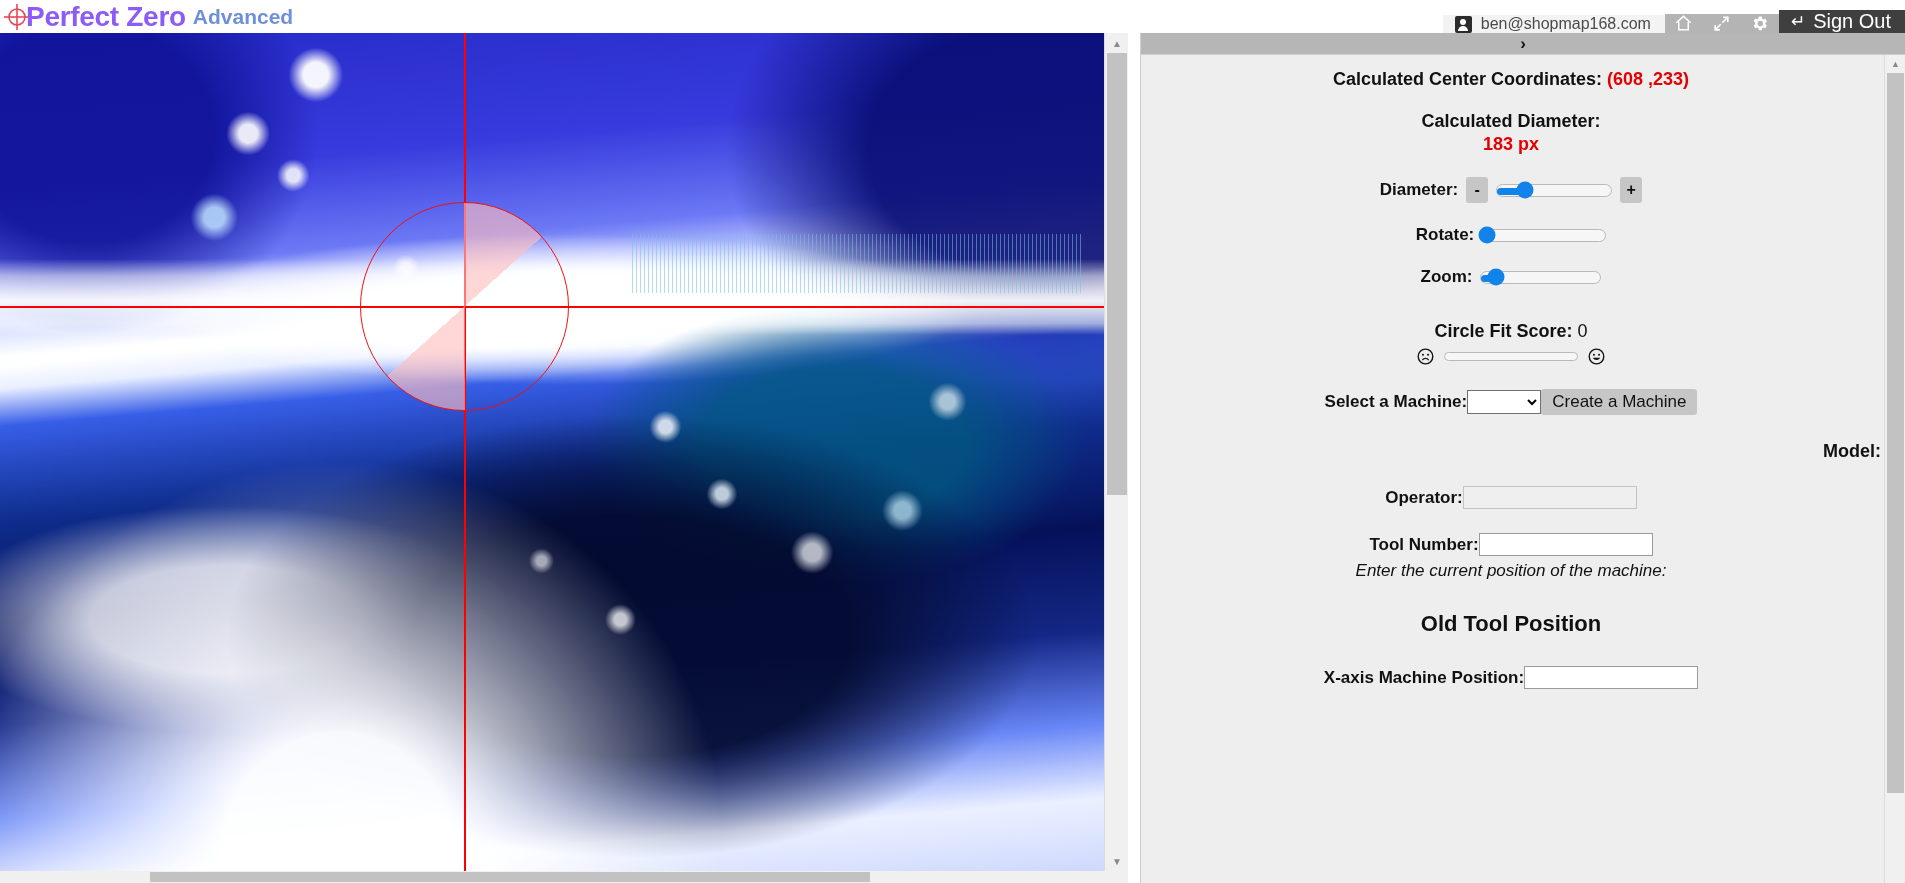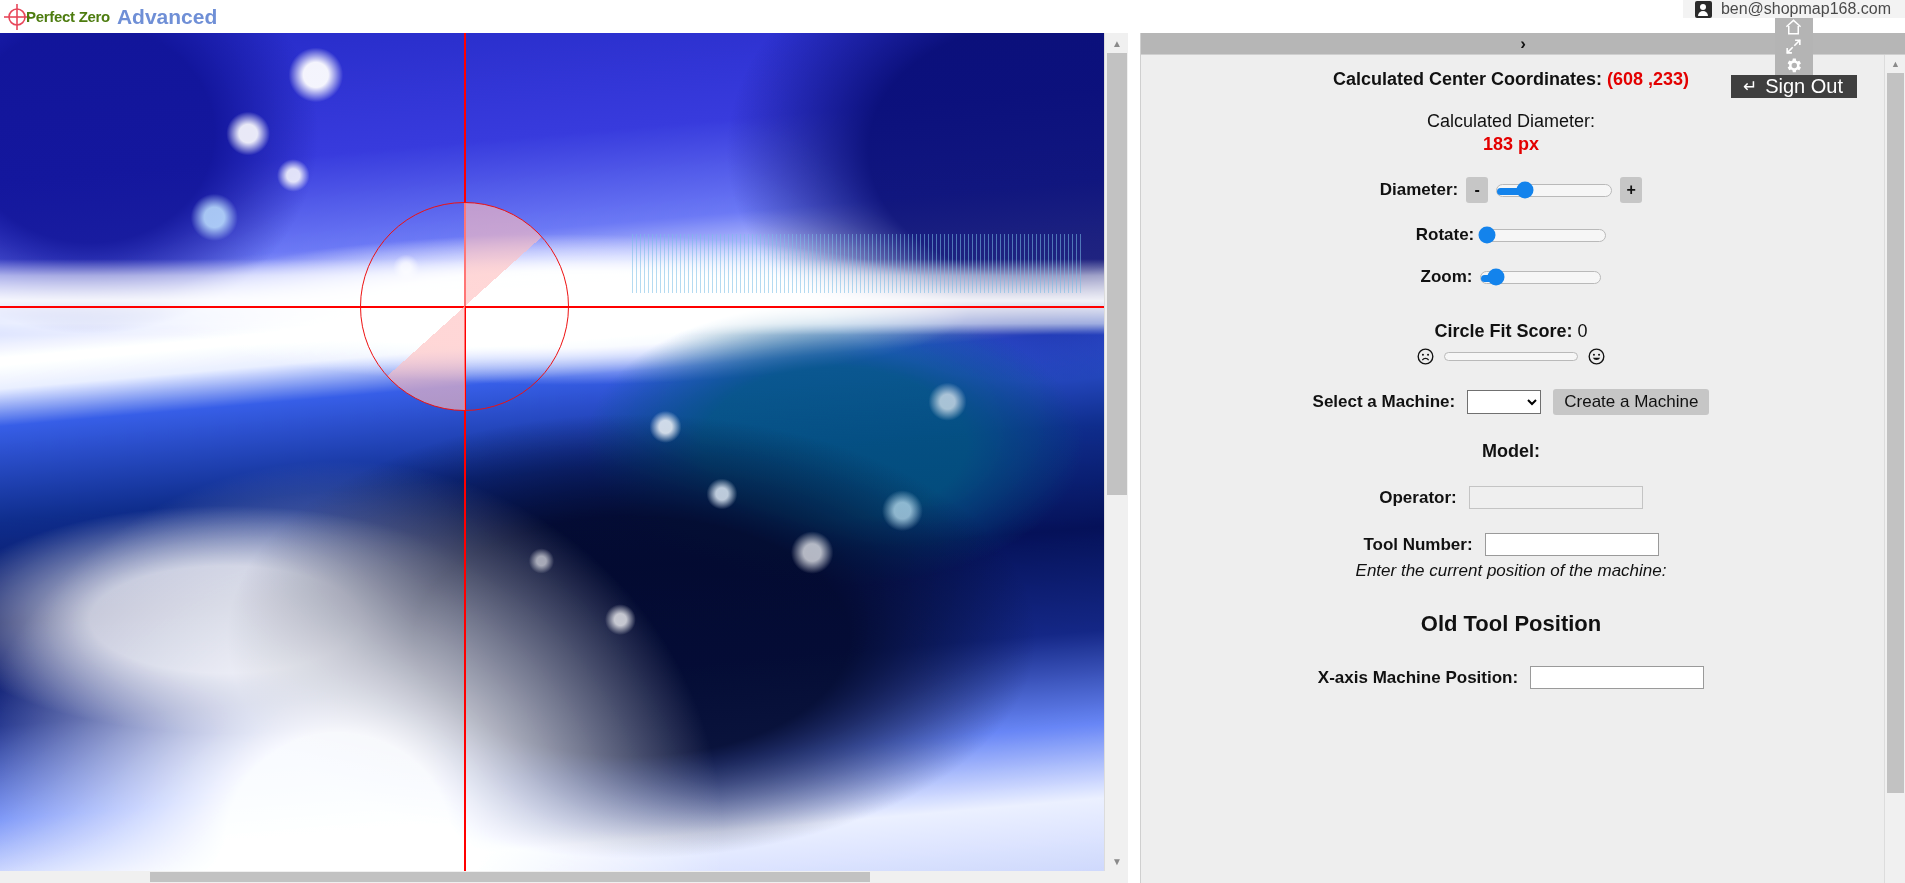--- a/index.html
+++ b/index.html
@@ -18,31 +18,30 @@
     background: #ffffff;
     display: flex; align-items: center;
     z-index: 40;
   }
   #brand {
     display: flex; align-items: center;
     height: 33px; padding-left: 2px;
   }
   #brand-logo { width: 30px; height: 30px; flex: 0 0 30px; }
   #brand-name {
-    font-size: 15px; font-weight: bold; color: #4d7c0f;
+    font-size: 28px; font-weight: bold; color: #8b5cf6;
     letter-spacing: -0.3px; margin-left: -6px;
   }
   #brand-sub {
     font-size: 21px; font-weight: bold; color: #6f8fd6;
     margin-left: 7px;
   }
   #header-right {
-    margin-left: auto; display: flex; align-items: center;
+    margin-left: auto; display: flex; align-items: flex-end;
     height: 33px;
-    flex-direction: column;
   }
   #user-chip {
     display: flex; align-items: center; gap: 9px;
     background: #f3f3f3; color: #4a4a4a;
     padding: 0 14px 0 12px; font-size: 16px;
   }
   #user-avatar {
     width: 17px; height: 17px; background: #2b2b2b;
     border-radius: 2px; position: relative; flex: 0 0 17px;
   }
@@ -196,21 +195,21 @@
   }
   #panel-body {
     width: 740px; padding: 14px 0 0 0;
     text-align: center; color: #111;
   }
   .readout {
     font-size: 18px; font-weight: bold; margin: 0 0 4px 0;
   }
   .readout .val { color: #e30000; }
   .readout-block { margin: 16px 0 0 0; line-height: 1.25; }
-  .readout-block .lbl { font-size: 18px; font-weight: normal; display: block; margin-top: 20px; }
+  .readout-block .lbl { font-size: 18px; font-weight: bold; display: block; margin-top: 20px; }
   .readout-block .val { font-size: 18px; font-weight: bold; color: #e30000; display: block; }
 
   .slider-row {
     display: flex; align-items: center; justify-content: center;
     gap: 8px; margin-top: 22px;
   }
   .slider-row .s-label { font-size: 17px; font-weight: bold; }
   .step-btn {
     width: 22px; height: 26px; background: #c6c6c6;
     border: none; border-radius: 3px; color: #111;
@@ -239,35 +238,35 @@
   .face { width: 17px; height: 17px; flex: 0 0 17px; }
   #fitscore-track {
     width: 134px; height: 9px; border-radius: 5px;
     background: #f6f6f6; border: 1px solid #b9b9b9;
   }
 
   #align-title { font-size: 28px; font-weight: bold; margin-top: 32px; }
 
   .field-row {
     display: flex; align-items: center; justify-content: center;
-    gap: 12px; margin-top: 24px;
+    gap: 0; margin-top: 24px;
   }
   .field-row .f-label { font-size: 17px; font-weight: bold; }
   #machine-select {
     width: 74px; height: 24px; font-size: 14px;
     border: 1px solid #707070; background: #ffffff;
     font-family: "Liberation Sans", sans-serif;
   }
   #create-machine-btn {
     height: 26px; padding: 0 11px; background: #c6c6c6;
     border: none; border-radius: 3px; color: #111;
     font-size: 17px; cursor: pointer;
     font-family: "Liberation Sans", sans-serif;
   }
-  #model-label { font-size: 18px; font-weight: bold; margin-top: 26px; }
+  #model-label { font-size: 18px; font-weight: bold; margin-top: 26px; text-align: right; }
 
   .text-in {
     height: 23px; border: 1px solid #9a9a9a; background: #ffffff;
     font-size: 14px; padding: 0 4px;
     font-family: "Liberation Sans", sans-serif;
   }
   .text-in.disabled { background: #efefef; border-color: #c4c4c4; }
 
   #oldpos-title { font-size: 22px; font-weight: bold; margin-top: 30px; }
   #oldpos-hint { font-size: 17px; font-style: italic; margin-top: 5px; }

